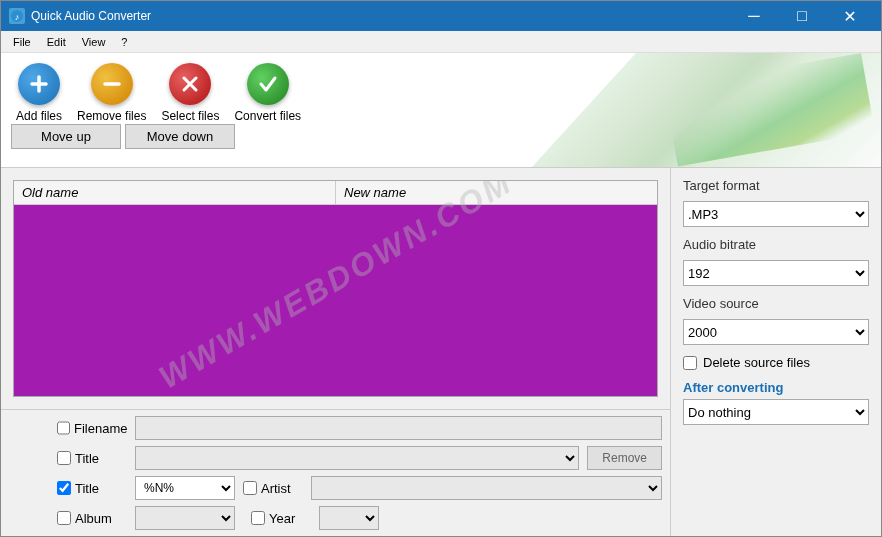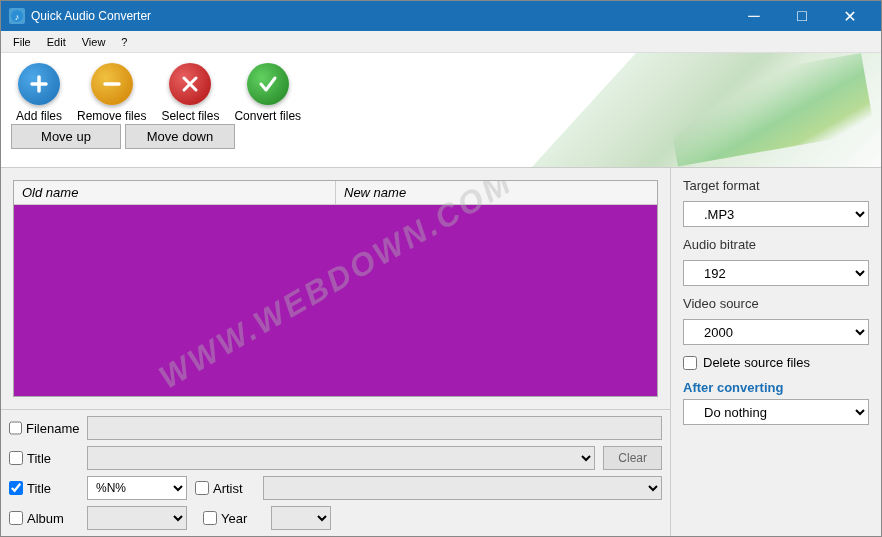--- a/index.html
+++ b/index.html
@@ -217,20 +217,21 @@
       background: #f0f0f0;
       border-top: 1px solid #ccc;
       display: flex;
       flex-direction: column;
       gap: 6px;
     }
     .form-row {
       display: flex;
       align-items: center;
       gap: 8px;
+      margin-left: 48px;
     }
     .form-row label {
       display: flex;
       align-items: center;
       gap: 4px;
       width: 70px;
       font-size: 13px;
     }
     .form-row input[type="text"],
     .form-row select {
@@ -267,21 +268,21 @@
       font-weight: normal;
       color: #333;
       margin-bottom: 4px;
     }
     .panel-select {
       width: 100%;
       height: 26px;
       border: 1px solid #aaa;
       background: white;
       font-size: 13px;
-      padding: 0 16px;
+      padding: 0 0;
     }
     .panel-group {
       display: flex;
       flex-direction: column;
       gap: 4px;
     }
     .checkbox-row {
       display: flex;
       align-items: center;
       gap: 6px;
@@ -398,21 +399,21 @@
         </div>
 
         <div class="form-row">
           <label>
             <input type="checkbox" style="">
             <span>Title</span>
           </label>
           <select class="folder-input">
             <option></option>
           </select>
-          <button class="select-btn">Clear</button>
+          <button class="select-btn">Remove</button>
         </div>
 
         <div class="form-row">
           <label>
             <input type="checkbox" id="title-cb" checked="" style="">
             <span>Title</span>
           </label>
           <select style="width:100px;height:24px;border:1px solid #aaa;background:white;font-size:12px;">
             <option>%N%</option>
             <option>%A%</option>

